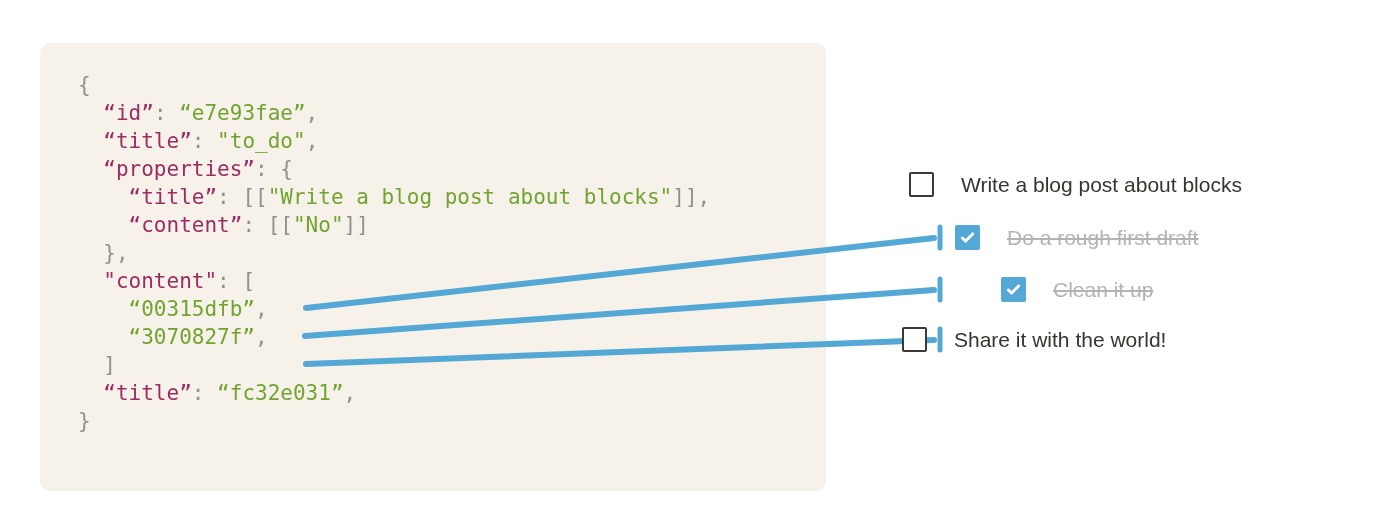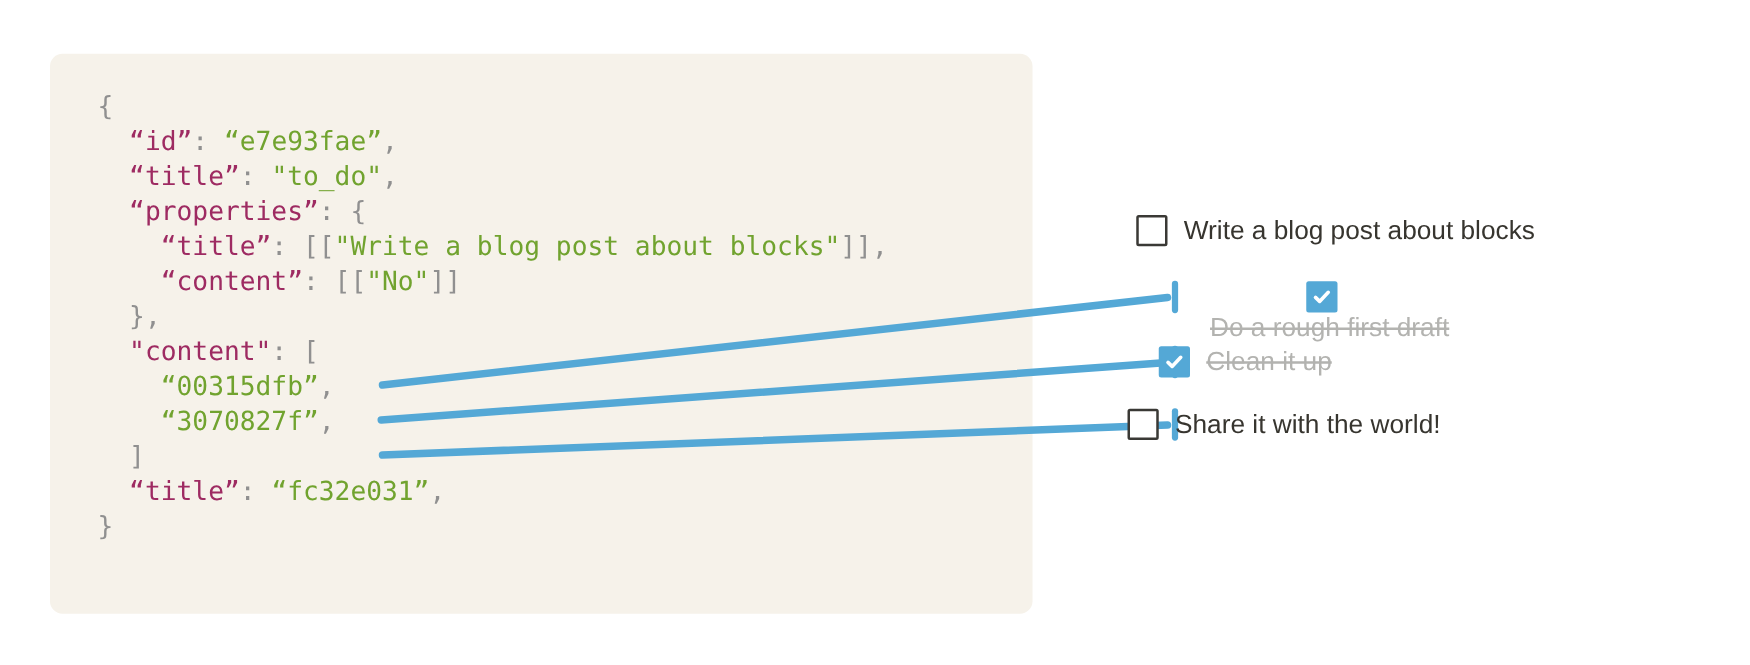--- a/index.html
+++ b/index.html
@@ -40,34 +40,34 @@
   .overlay {
     position:absolute; left:0; top:0; width:1400px; height:532px;
     pointer-events:none;
   }
   .conn { stroke:var(--accent); stroke-width:6; stroke-linecap:round; fill:none; }
   .cap  { stroke:var(--accent); stroke-width:5; stroke-linecap:round; fill:none; }
 
   
   .todo-row { position:absolute; display:flex; align-items:center; }
   .row-0 { left:909px; top:172px; }
-  .row-1 { left:955px; top:225px;flex-direction:column; }
-  .row-2 { left:927px; top:277px; }
+  .row-1 { left:955px; top:225px; }
+  .row-2 { left:1001px; top:277px; }
   .row-3 { left:902px; top:327px; }
 
   .checkbox {
     width:25px; height:25px; flex:0 0 auto; border-radius:2px;
     display:flex; align-items:center; justify-content:center;
   }
   .checkbox.unchecked { background:#fff; border:2.5px solid var(--cb-border); }
   .checkbox.checked   { background:var(--accent); }
   .checkbox svg { display:block; }
 
   .todo-label {
-    margin-left:13px; font-size:21px; line-height:25px;
+    margin-left:27px; font-size:21px; line-height:25px;
     color:var(--todo-text); white-space:nowrap;text-align:center;
   }
   .todo-label.done {
     color:var(--done-text);
     text-decoration:line-through;
     text-decoration-thickness:2px;
   }
 </style>
 </head>
 <body>

